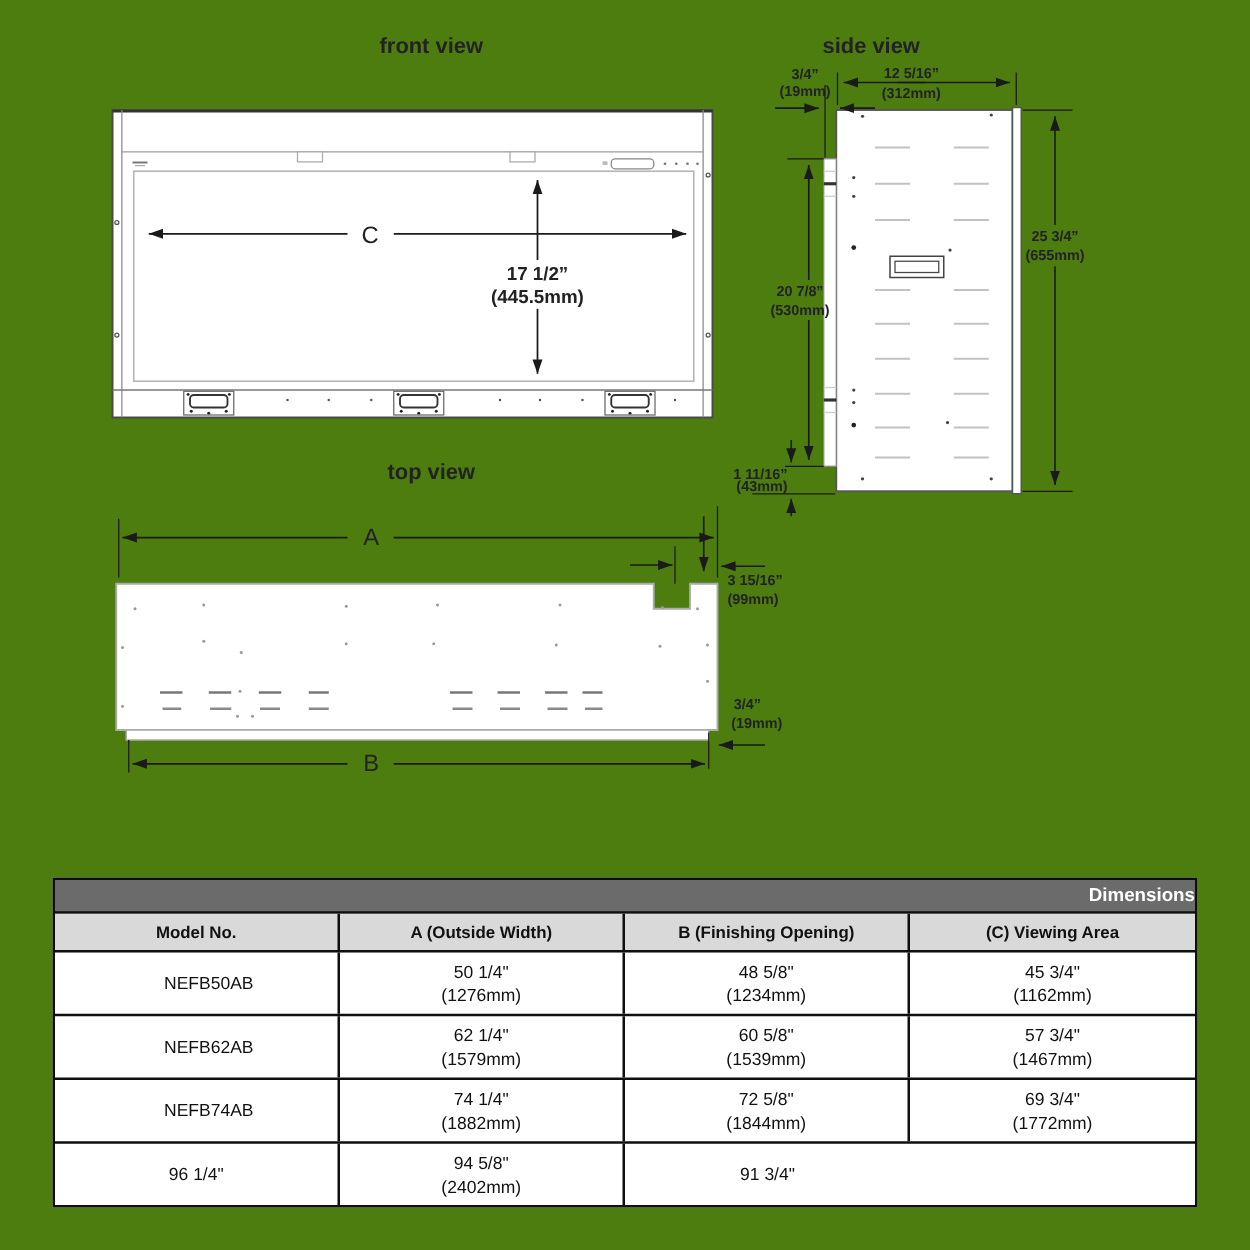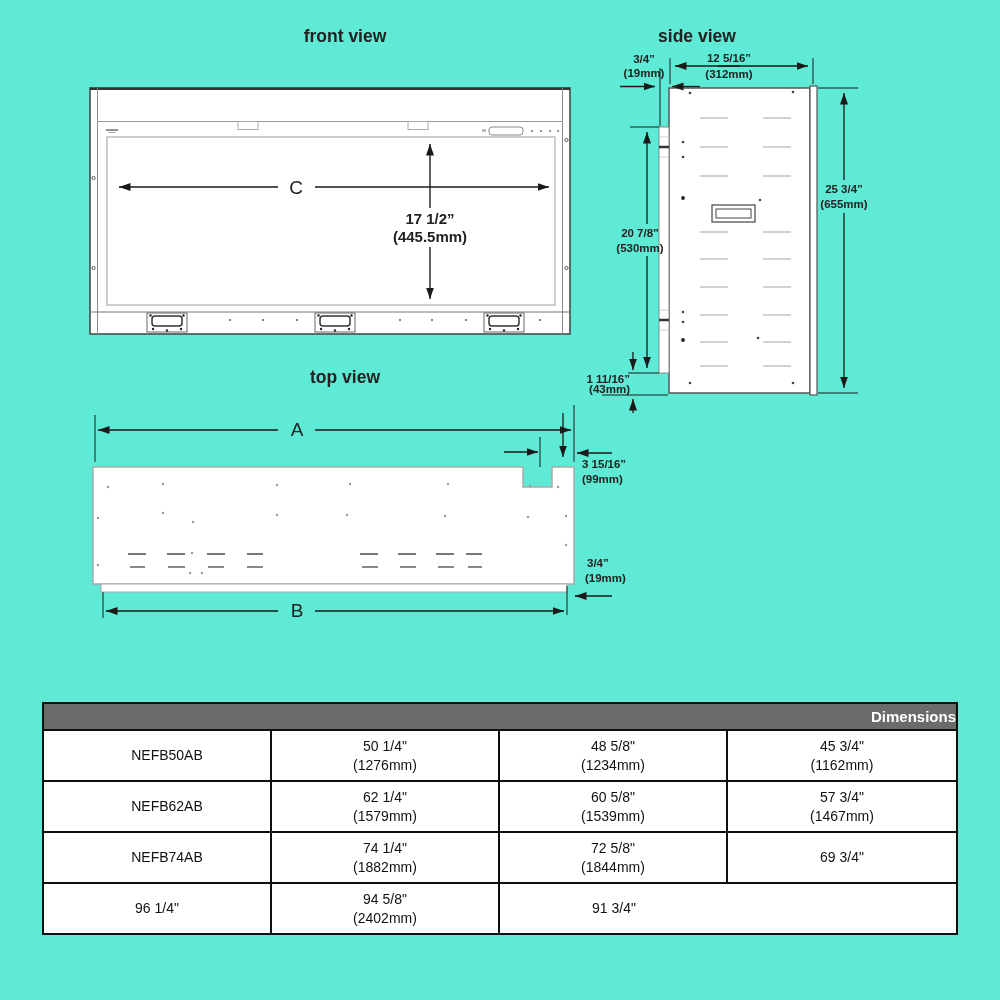--- a/index.html
+++ b/index.html
@@ -1,16 +1,16 @@
 <!DOCTYPE html>
 <html><head>
 <meta charset="utf-8">
 <style>
   html,body{margin:0;padding:0;background:#ffffff;}
-  .stage{position:relative;width:1000px;height:1000px;background:#5eead4;overflow:hidden;
+  .stage{position:relative;width:1000px;height:1000px;background:#4d7c0f;overflow:hidden;
          font-family:"Liberation Sans",sans-serif;}
   svg text{font-family:"Liberation Sans",sans-serif;}
   .vtitle{font-size:17.5px;font-weight:bold;fill:#222;text-anchor:middle;}
   .dim{font-size:11.5px;font-weight:bold;fill:#222;text-anchor:middle;}
   .dim-start{text-anchor:start;}
   .dim-end{text-anchor:end;}
   .dimbig{font-size:15px;font-weight:bold;fill:#222;text-anchor:middle;}
   .letter{font-size:19px;font-weight:normal;fill:#222;text-anchor:middle;}
 
   .tbl{position:absolute;left:42px;top:702px;width:916px;border:2.5px solid #0f0f0f;
@@ -304,20 +304,26 @@
       <line x1="278" y1="611" x2="106" y2="611" marker-end="url(#ah)"></line>
       <line x1="315" y1="611" x2="564" y2="611" marker-end="url(#ah)"></line>
     </g>
     <text x="297" y="617" class="letter">B</text>
   </g>
 </svg>
 
   
   <div class="tbl">
     <div class="tbl-title">Dimensions</div>
+    <div class="tbl-head">
+      <div class="cell">Model No.</div>
+      <div class="cell">A (Outside Width)</div>
+      <div class="cell">B (Finishing Opening)</div>
+      <div class="cell">(C) Viewing Area</div>
+    </div>
 
     <div class="tbl-row">
       <div class="cell model-cell">
           <span>NEFB50AB</span>
         </div>
       <div class="cell">
           <span>50 1/4"</span>
           <span>(1276mm)</span>
         </div>
       <div class="cell">
@@ -353,20 +359,21 @@
       <div class="cell">
           <span>74 1/4"</span>
           <span>(1882mm)</span>
         </div>
       <div class="cell">
           <span>72 5/8"</span>
           <span>(1844mm)</span>
         </div>
       <div class="cell">
           <span>69 3/4"</span>
+          <span>(1772mm)</span>
         </div>
     </div>
     <div class="tbl-row">
       <div class="cell">
           <span>96 1/4"</span>
         </div>
       <div class="cell">
           <span>94 5/8"</span>
           <span>(2402mm)</span>
         </div>

